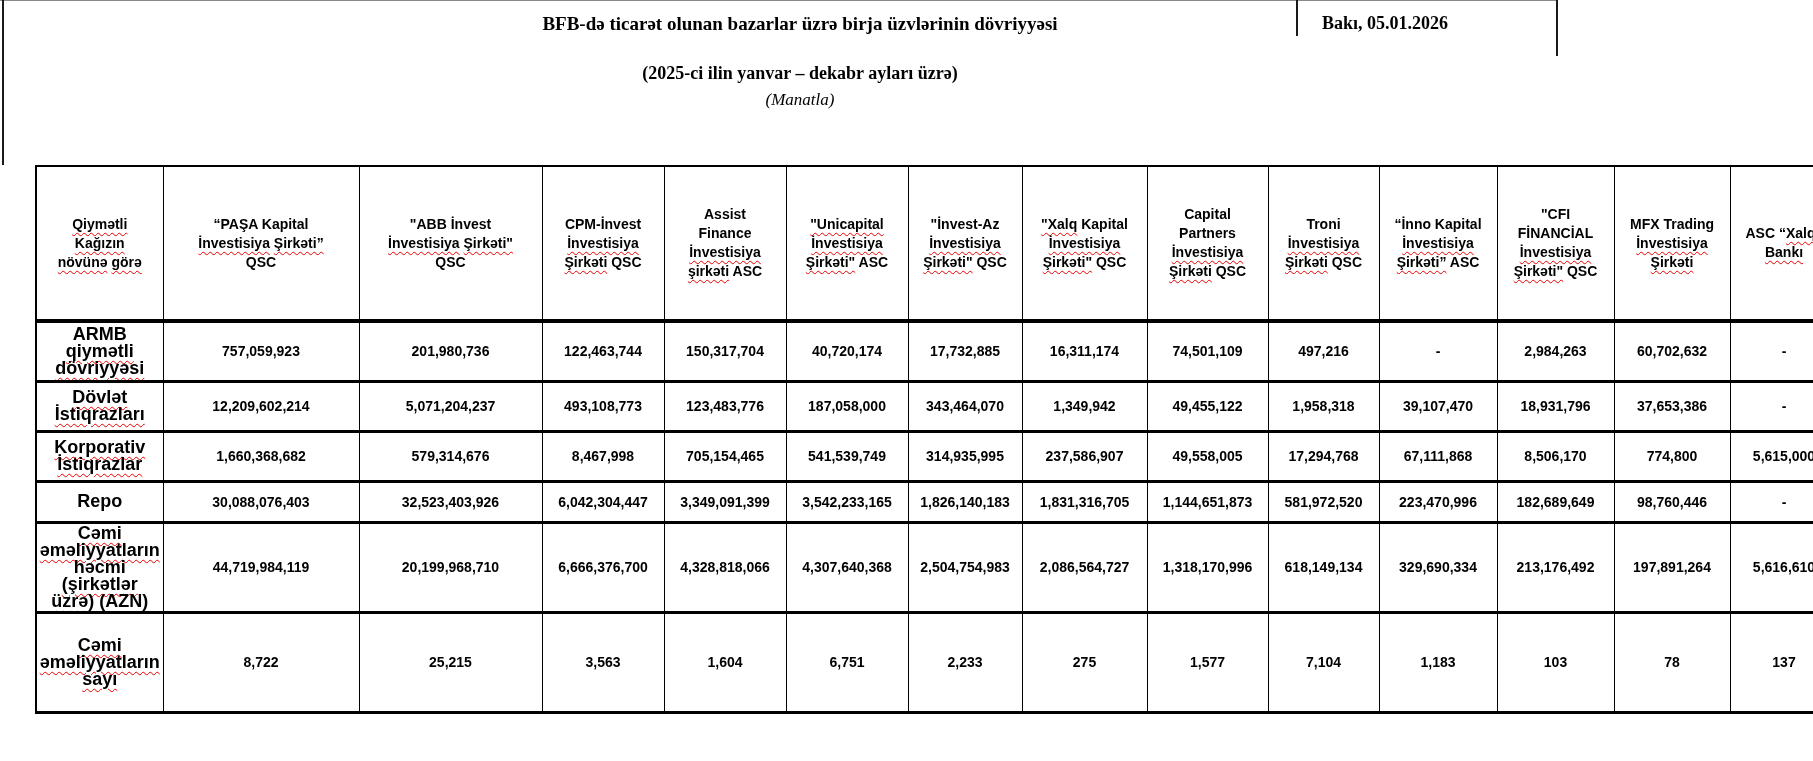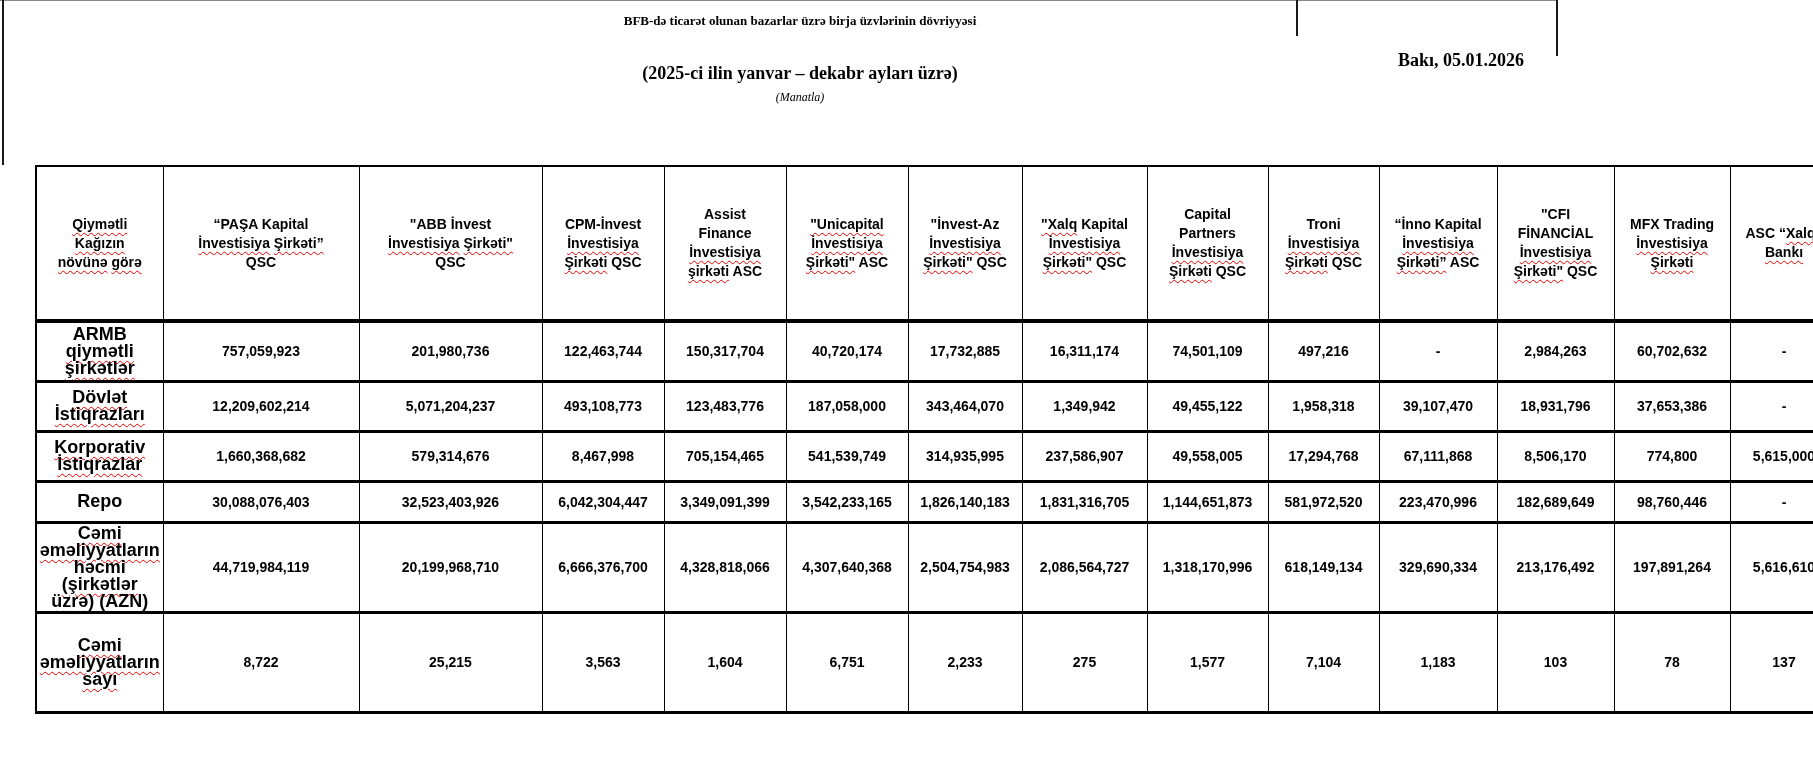--- a/index.html
+++ b/index.html
@@ -10,26 +10,26 @@
   
   .top-edge{position:absolute;top:0;left:0;width:1556px;height:1px;background:#8a8a8a}
   .left-edge{position:absolute;top:0;left:2px;width:2px;height:165px;background:#1a1a1a}
   .tick-a{position:absolute;top:0;left:1296px;width:2px;height:36px;background:#1a1a1a}
   .tick-b{position:absolute;top:0;left:1556px;width:2px;height:56px;background:#1a1a1a}
 
   .doc-title,.doc-sub,.doc-unit{
     position:absolute;left:0;width:1600px;text-align:center;
     font-family:"Liberation Serif",serif;font-weight:bold;
   }
-  .doc-title{top:13px;font-size:13px}
+  .doc-title{top:13px;font-size:19px}
   .doc-sub{top:63px;font-size:18px}
-  .doc-unit{top:90px;font-size:12px;font-weight:normal;font-style:italic}
+  .doc-unit{top:90px;font-size:17px;font-weight:normal;font-style:italic}
   .doc-date{
-    position:absolute;top:13px;left:1398px;
-    font-family:"Liberation Serif",serif;font-weight:bold;font-size:18px;white-space:nowrap;margin-top:37px;
+    position:absolute;top:13px;left:1322px;
+    font-family:"Liberation Serif",serif;font-weight:bold;font-size:18px;white-space:nowrap;
   }
 
   table.turnover{
     position:absolute;top:165px;left:0;width:1802px;
     border-collapse:collapse;table-layout:fixed;
     border:2px solid #000;border-right:1px solid #000;margin-left:35px;
   }
   .turnover th,.turnover td{
     border-left:1px solid #000;border-bottom:3px solid #000;
     padding:1px 2px;text-align:center;vertical-align:middle;
@@ -159,21 +159,21 @@
           <div class="ln"><span>ASC “</span><span class="wavy">Xalq</span><span>”</span></div>
           <div class="ln"><span class="wavy">Bankı</span></div>
         </th>
       </tr>
     </thead>
   <tbody>
       <tr>
         <th>
           <div class="ln"><span>ARMB</span></div>
           <div class="ln"><span class="wavy">qiymətli</span></div>
-          <div class="ln"><span class="wavy">şirkətlər</span></div>
+          <div class="ln"><span class="wavy">dövriyyəsi</span></div>
         </th>
         <td>757,059,923</td>
         <td>201,980,736</td>
         <td>122,463,744</td>
         <td>150,317,704</td>
         <td>40,720,174</td>
         <td>17,732,885</td>
         <td>16,311,174</td>
         <td>74,501,109</td>
         <td>497,216</td>

